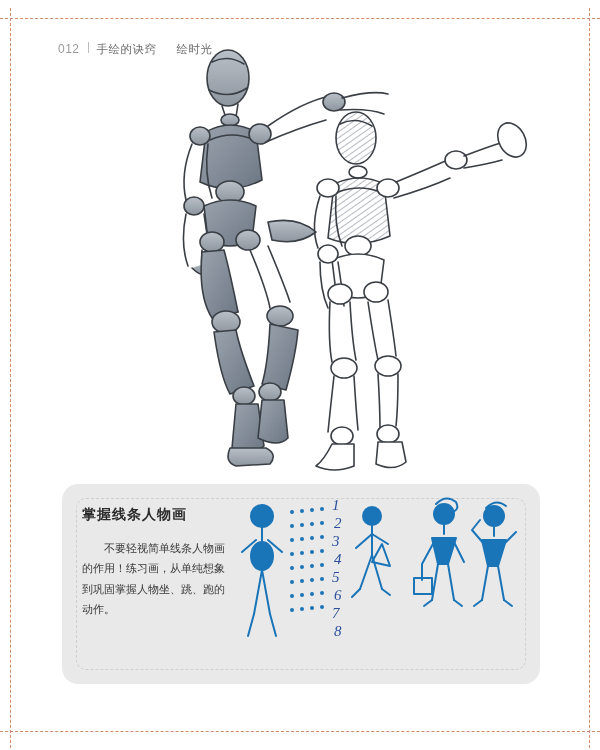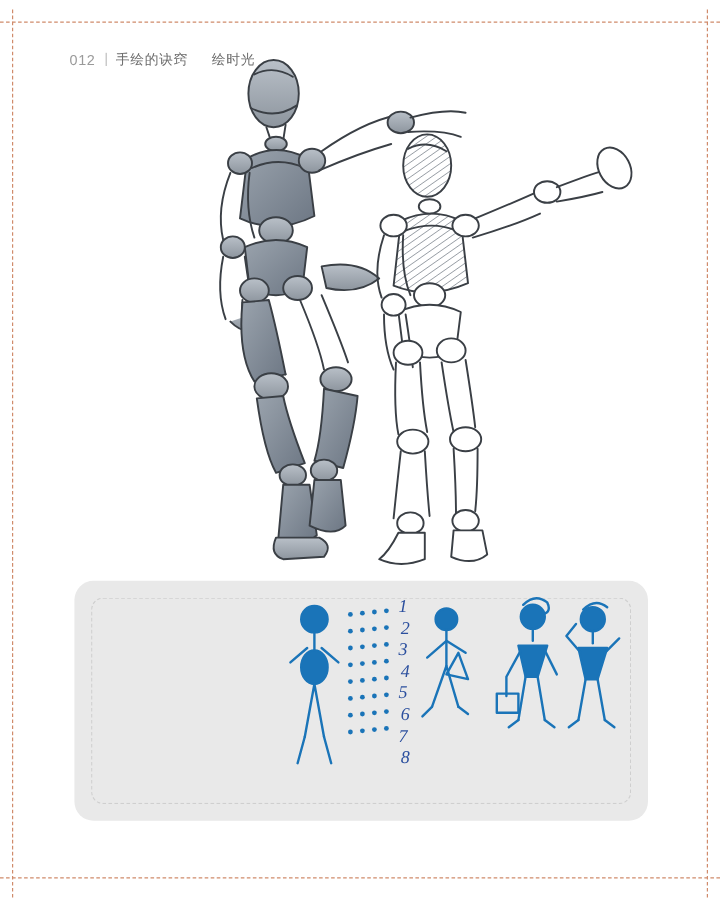--- a/index.html
+++ b/index.html
@@ -53,21 +53,20 @@
     height: 0;
     border-top: 1px dashed #d08b6b;
   }
 
   
   .header {
     position: absolute;
     top: 42px;
     left: 58px;
     display: flex;
-    align-items: center;
     gap: 8px;
     font-size: 11px;
     color: #8d8d8d;
     letter-spacing: 0.5px;
   }
   .header .folio {
     color: #9a9a9a;
     font-size: 12px;
     font-family: "Liberation Sans", sans-serif;
   }
@@ -284,20 +283,22 @@
           <path d="M258 402 l-2 22 q18 8 30 -2 l-4 -20 z" fill="#ffffff"></path>
         </g>
       </g>
     </svg>
   </div>
 
   <div class="panel">
     <div class="panel-inner"></div>
 
     <div class="panel-text">
+      <div class="panel-heading">掌握线条人物画</div>
+      <div class="panel-body">不要轻视简单线条人物画的作用！练习画，从单纯想象到巩固掌握人物坐、跳、跑的动作。</div>
     </div>
 
     <div class="panel-art">
       <svg width="290" height="165" viewBox="0 0 290 165" xmlns="http://www.w3.org/2000/svg">
         <g stroke="#1a74b8" fill="none" stroke-width="2" stroke-linecap="round" stroke-linejoin="round">
 
           <circle cx="30" cy="22" r="11" fill="#1a74b8"></circle>
           <path d="M30 33 l0 18"></path>
           <ellipse cx="30" cy="62" rx="11" ry="14" fill="#1a74b8"></ellipse>
           <path d="M30 76 l-8 44 M30 76 l8 44"></path>

